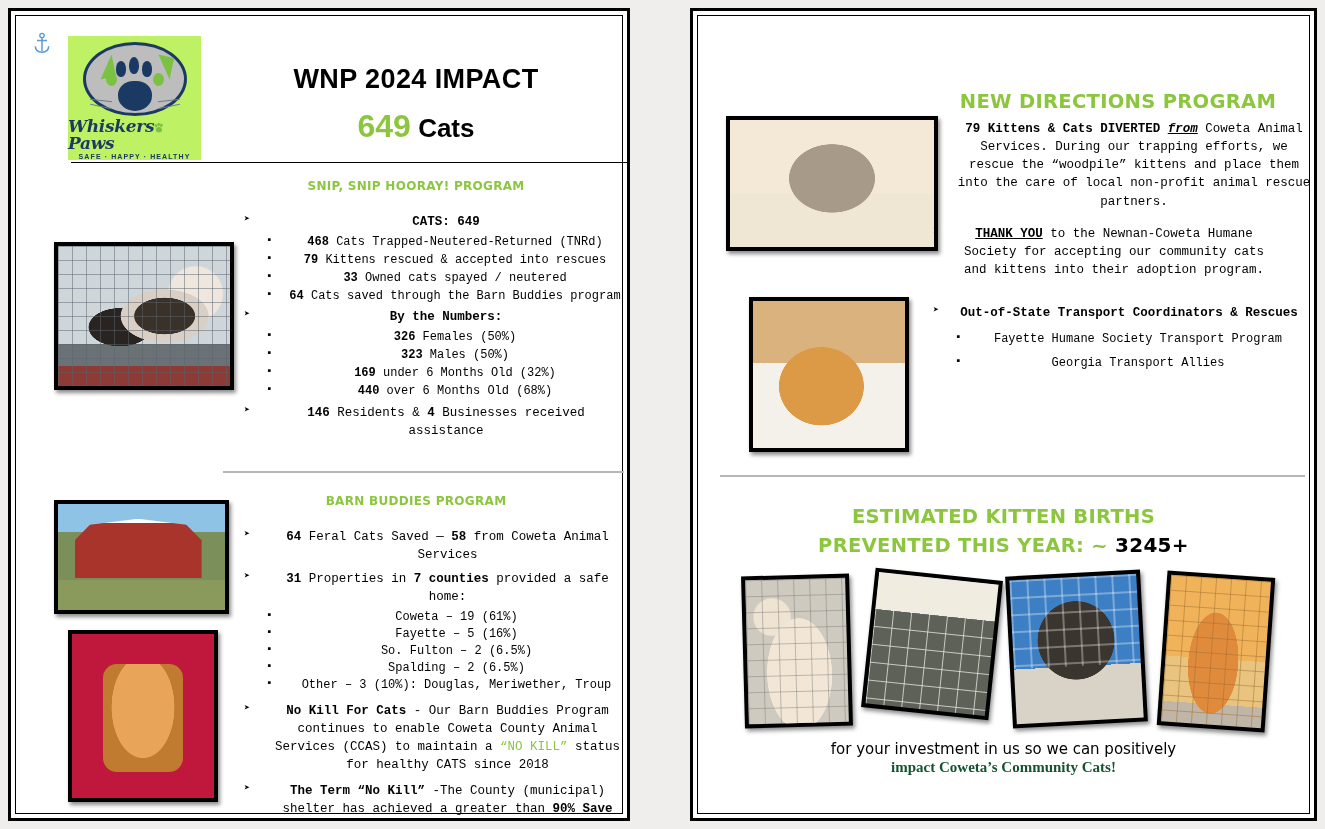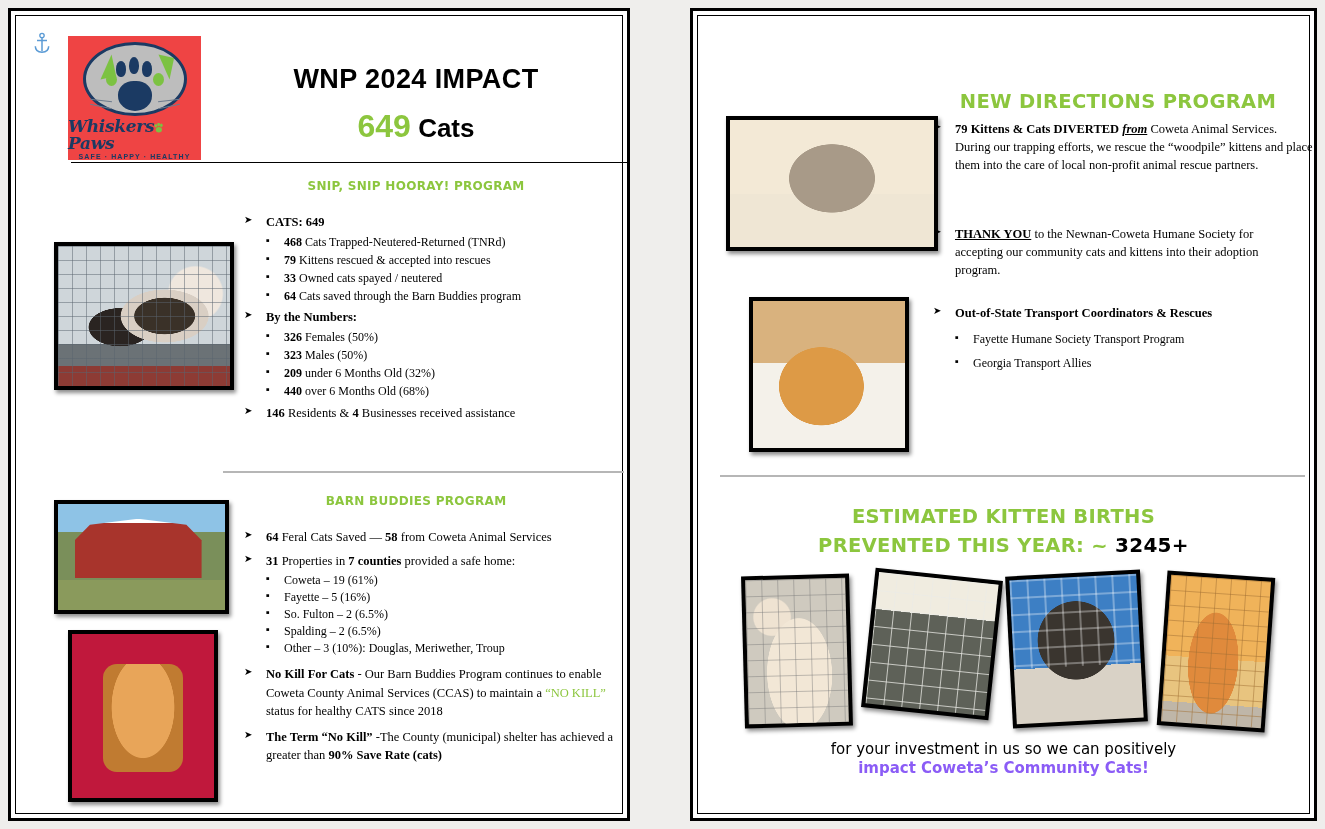--- a/index.html
+++ b/index.html
@@ -25,21 +25,21 @@
   }
   #page-left{left:8px;width:622px;height:813px;}
   #page-right{left:690px;width:627px;height:813px;}
 
   
   .anchor-icon{position:absolute;left:16px;top:16px;width:20px;height:22px;}
 
   
   .logo-box{
     position:absolute;left:52px;top:20px;width:133px;height:124px;
-    background:#ef4444;
+    background:#bef264;
     display:flex;flex-direction:column;align-items:center;justify-content:flex-start;
   }
   .logo-circle{
     margin-top:6px;width:98px;height:82px;border:3px solid #1b3a63;border-radius:50%;
     position:relative;background:#bdbdbd;
   }
   .ear{position:absolute;width:0;height:0;border-style:solid;}
   .ear-l{left:12px;top:11px;border-width:0 0 22px 16px;border-color:transparent transparent #7cc242 transparent;transform:rotate(-12deg);}
   .ear-r{right:12px;top:11px;border-width:0 16px 22px 0;border-color:transparent #7cc242 transparent transparent;transform:rotate(12deg);}
   .eye{position:absolute;top:28px;width:11px;height:13px;border-radius:50%;background:#7cc242;}
@@ -70,21 +70,21 @@
   .rule-gray-l{position:absolute;left:207px;top:455px;width:401px;height:0;border-top:2px solid #b6b6b6;}
   .rule-gray-r{position:absolute;left:22px;top:459px;width:585px;height:0;border-top:2px solid #b6b6b6;}
 
   
   .sec-head{
     font-family:"DejaVu Sans",sans-serif;font-weight:bold;color:#8cc63e;
     font-size:12px;letter-spacing:.3px;text-align:center;position:absolute;
   }
 
   
-  .blk{position:absolute;font-family:Liberation Serif, serif;color:#000;}
+  .blk{position:absolute;font-family:Liberation Mono, monospace;color:#000;text-align:center;}
   ul.lvl1{list-style:none;margin:0;padding:0;}
   ul.lvl1>li{
     position:relative;padding-left:22px;font-size:12.5px;line-height:1.45;margin-bottom:2px;
   }
   ul.lvl1>li:before{
     content:"\27A4";position:absolute;left:0;top:0px;font-size:10px;color:#000;
   }
   ul.lvl2{list-style:none;margin:0 0 0 0;padding:0;}
   ul.lvl2>li{
     position:relative;padding-left:40px;font-size:12px;line-height:1.5;
@@ -159,21 +159,21 @@
      radial-gradient(ellipse 42% 40% at 45% 58%, #dd9a46 0 66%, rgba(0,0,0,0) 67%),
      linear-gradient(180deg,#d9b27e 0 42%, #f4f1ea 42% 100%);}
   .para{font-size:12.3px;line-height:1.42;}
 
   .closing{
     position:absolute;text-align:center;width:100%;left:0;
     font-family:"DejaVu Sans",sans-serif;
   }
   .closing .l1{font-size:17px;font-weight:bold;color:#8cc63e;}
   .closing .l2{font-size:15px;font-weight:normal;color:#000;margin-top:2px;}
-  .closing .l3{font-size:15px;font-weight:bold;color:#8b5cf6;margin-top:1px;}
+  .closing .l3{font-size:15px;font-weight:bold;color:#14532d;margin-top:1px;font-family:Liberation Serif, serif;}
 </style>
 </head>
 <body>
 
 <div class="page" id="page-left">
  <div class="page-inner">
 
   <span class="anchor-icon">
     <svg viewBox="0 0 24 26" width="20" height="22">
       <circle cx="12" cy="4" r="2.6" fill="none" stroke="#5b9bd5" stroke-width="1.6"></circle>
@@ -231,21 +231,21 @@
       <li><span class="b">79</span> <span>Kittens rescued &amp; accepted into rescues</span></li>
       <li><span class="b">33</span> <span>Owned cats spayed / neutered</span></li>
       <li><span class="b">64</span> <span>Cats saved through the Barn Buddies program</span></li>
     </ul>
     <ul class="lvl1" style="margin-top:3px;">
       <li><span class="b">By the Numbers:</span></li>
     </ul>
     <ul class="lvl2">
       <li><span class="b">326</span> <span>Females (50%)</span></li>
       <li><span class="b">323</span> <span>Males (50%)</span></li>
-      <li><span class="b">209</span> <span>under 6 Months Old (32%)</span></li>
+      <li><span class="b">169</span> <span>under 6 Months Old (32%)</span></li>
       <li><span class="b">440</span> <span>over 6 Months Old (68%)</span></li>
     </ul>
     <ul class="lvl1" style="margin-top:4px;">
       <li><span class="b">146</span> <span>Residents &amp;</span> <span class="b">4</span> <span>Businesses received assistance</span></li>
     </ul>
   </div>
 
   <div class="rule-gray-l"></div>
 
   <div class="sec-head" style="left:190px;top:478px;width:420px;">BARN BUDDIES PROGRAM</div>

